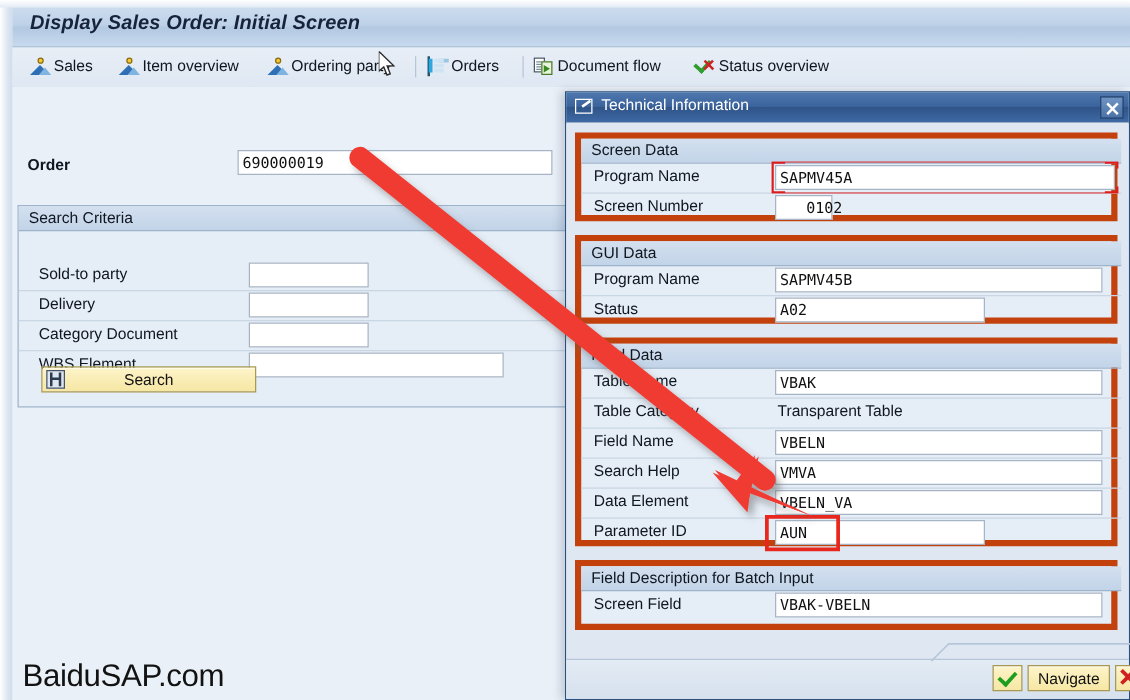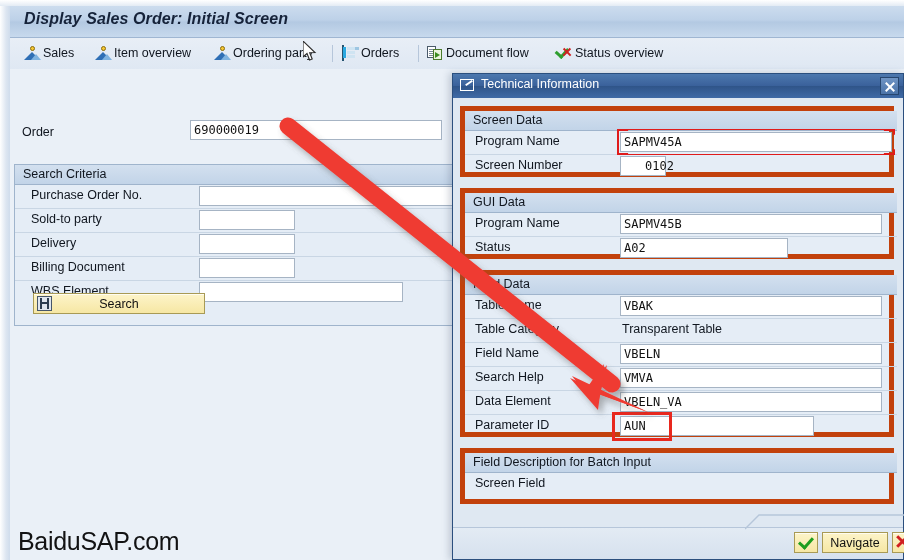--- a/index.html
+++ b/index.html
@@ -68,21 +68,21 @@
   
   #work{position:absolute;left:10px;top:69px;width:894px;height:491px;background:#eaf0f7;}
 
   .lbl-txt{font-size:12.5px;color:#10161f;white-space:nowrap;}
 
   .fld{position:absolute;background:#ffffff;border:1px solid #a6b4c4;box-sizing:border-box;
      font-family:"DejaVu Sans Mono", monospace;font-size:12px;color:#111;
      padding:1px 3px;line-height:17px;height:20px;}
 
   
-  #order-label{position:absolute;left:12px;top:56px;}
+  #order-label{position:absolute;left:12px;top:56px;font-weight:bold;}
   #order-input{left:180px;top:51px;width:252px;}
 
   
   #sc-group{position:absolute;left:4px;top:95px;width:520px;height:162px;
      border:1px solid #9fb4cc;background:#e5edf6;box-sizing:border-box;}
   #sc-header{position:absolute;left:0;top:0;width:518px;height:19px;
      background:linear-gradient(to bottom,#d3e0ef,#c2d4e8);border-bottom:1px solid #9fb4cc;}
   #sc-header span{position:absolute;left:8px;top:2px;font-size:12.5px;color:#10161f;}
   .sc-row{position:absolute;left:0;width:518px;height:24px;border-bottom:1px solid #c9d6e4;}
   .sc-row .rl{position:absolute;left:16px;top:4px;}
@@ -228,37 +228,33 @@
   <div id="work">
 
     <div id="order-label" class="lbl-txt">Order</div>
     <div class="fld" id="order-input">690000019</div>
 
     <div id="sc-group">
       <div id="sc-header">
         <span>Search Criteria</span>
       </div>
 
-      <div class="sc-row" style="top:19px;">
-        <span class="rl lbl-txt">Purchase Order No.</span>
-        <span class="fld" style="left:184px;width:340px;"></span>
-      </div>
 
       <div class="sc-row" style="top:43px;">
         <span class="rl lbl-txt">Sold-to party</span>
         <span class="fld" style="left:184px;width:96px;"></span>
       </div>
 
       <div class="sc-row" style="top:67px;">
         <span class="rl lbl-txt">Delivery</span>
         <span class="fld" style="left:184px;width:96px;"></span>
       </div>
 
       <div class="sc-row" style="top:91px;">
-        <span class="rl lbl-txt">Billing Document</span>
+        <span class="rl lbl-txt">Category Document</span>
         <span class="fld" style="left:184px;width:96px;"></span>
       </div>
 
       <div class="sc-row" style="top:115px;border-bottom:none;">
         <span class="rl lbl-txt">WBS Element</span>
         <span class="fld" style="left:184px;width:204px;"></span>
       </div>
 
       <div id="search-btn">
         <span class="bico"></span>
@@ -329,31 +325,32 @@
         <div class="grow" style="top:91px;">
           <span class="rl lbl-txt">Search Help</span>
           <span class="fld" style="left:155px;width:262px;">VMVA</span>
         </div>
         <div class="grow" style="top:115px;">
           <span class="rl lbl-txt">Data Element</span>
           <span class="fld" style="left:155px;width:262px;">VBELN_VA</span>
         </div>
         <div class="grow" style="top:139px;border-bottom:none;">
           <span class="rl lbl-txt">Parameter ID</span>
-          <span class="fld" style="left:155px;width:194px;">AUN</span>
+          <span class="fld" style="left:155px;width:168px;">AUN</span>
           <span class="mark-box" style="left:147px;top:-2px;width:60px;height:29px;"></span>
         </div>
       </div>
 
       <div class="grp" style="top:350px;height:56px;">
         <div class="gh">
           <span>Field Description for Batch Input</span>
         </div>
         <div class="grow" style="top:19px;border-bottom:none;">
           <span class="rl lbl-txt">Screen Field</span>
+          <span class="fld" style="left:155px;width:262px;">VBAK-VBELN</span>
         </div>
       </div>
 
       <div id="dlg-foot">
         <svg style="position:absolute;left:292px;top:-14px;width:160px;height:16px;" viewBox="0 0 160 16">
           <path d="M0 15 L14 1 L160 1" fill="none" stroke="#b6c6da" stroke-width="1.4"></path>
         </svg>
         <div class="fbtn" style="left:341px;width:24px;">
           <span class="chkmark"></span>
           <span></span>

